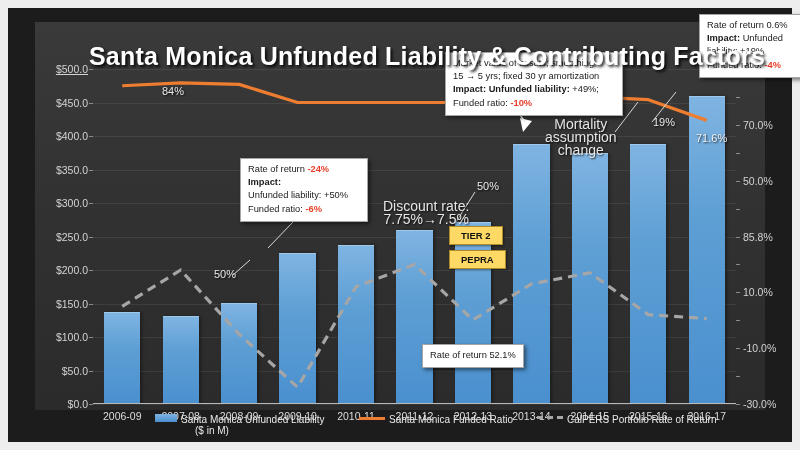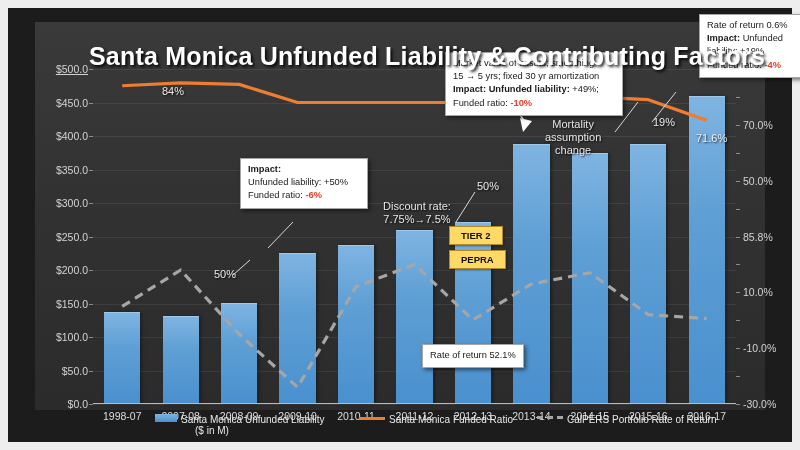--- a/index.html
+++ b/index.html
@@ -94,21 +94,21 @@
     border: 1px solid #b08d2a;
     font-size: 9.5px; font-weight: bold;
     color: #111;
     padding: 3px 11px;
     text-align: center;
     z-index: 26;
     box-shadow: 1px 1px 2px rgba(0,0,0,0.45);
   }
   .plainnote {
     position: absolute;
-    font-size: 11px; color: #e6e6e6;
+    font-size: 14px; color: #e6e6e6;
     line-height: 13px; text-align: center;
     white-space: nowrap;
     text-shadow: 1px 1px 2px rgba(0,0,0,0.85);
     z-index: 24;
   }
   #legend {
     position: absolute; left: 27px; top: 404px; width: 730px; height: 30px;
     z-index: 30;
   }
   .lgitem { position: absolute; font-size: 10px; color: #e9e9e9; white-space: nowrap; }
@@ -209,21 +209,21 @@
           <div class="bar" style="left: 595.652px; width: 36.2418px; height: 308.2px;"></div>
         </div>
       <svg id="lines" width="643" height="335" style="position:absolute;left:0;top:0;">
           <polyline points="29.227272727272727,237.29166666666666 87.68181818181819,201 146.13636363636363,265.2083333333333 204.5909090909091,318.25 263.04545454545456,217.75 321.5,195.41666666666666 379.9545454545455,250.97083333333333 438.40909090909093,214.95833333333331 496.8636363636364,203.79166666666666 555.3181818181819,245.66666666666669 613.7727272727273,249.575" fill="none" stroke="#a6a6a6" stroke-width="3.2" stroke-dasharray="9,6" stroke-linejoin="round"></polyline>
           <polyline points="29.227272727272727,16.75 87.68181818181819,13.958333333333314 146.13636363636363,15.354166666666629 204.5909090909091,33.5 263.04545454545456,33.5 321.5,33.5 379.9545454545455,33.5 438.40909090909093,29.3125 496.8636363636364,27.916666666666686 555.3181818181819,30.708333333333314 613.7727272727273,51.366666666666674" fill="none" stroke="#ed7d31" stroke-width="3.2" stroke-linejoin="round"></polyline>
         </svg>
       <div class="axisline" style="bottom:0;"></div>
     </div>
 
     <div id="xticks">
-        <div class="xtick" style="left: 58px; width: 58.4545px; top: 388px;">1998-07</div>
+        <div class="xtick" style="left: 58px; width: 58.4545px; top: 388px;">2006-09</div>
         <div class="xtick" style="left: 116.455px; width: 58.4545px; top: 388px;">2007-08</div>
         <div class="xtick" style="left: 174.909px; width: 58.4545px; top: 388px;">2008-09</div>
         <div class="xtick" style="left: 233.364px; width: 58.4545px; top: 388px;">2009-10</div>
         <div class="xtick" style="left: 291.818px; width: 58.4545px; top: 388px;">2010-11</div>
         <div class="xtick" style="left: 350.273px; width: 58.4545px; top: 388px;">2011-12</div>
         <div class="xtick" style="left: 408.727px; width: 58.4545px; top: 388px;">2012-13</div>
         <div class="xtick" style="left: 467.182px; width: 58.4545px; top: 388px;">2013-14</div>
         <div class="xtick" style="left: 525.636px; width: 58.4545px; top: 388px;">2014-15</div>
         <div class="xtick" style="left: 584.091px; width: 58.4545px; top: 388px;">2015-16</div>
         <div class="xtick" style="left: 642.545px; width: 58.4545px; top: 388px;">2016-17</div>
@@ -235,20 +235,21 @@
       <line x1="233" y1="226" x2="258" y2="200" stroke="#d9d9d9" stroke-width="1"></line>
       <line x1="198" y1="253" x2="215" y2="238" stroke="#d9d9d9" stroke-width="1"></line>
       <line x1="464" y1="62" x2="490" y2="100" stroke="#ffffff" stroke-width="1.4"></line>
       <polygon points="485,96 497,99 488,110" fill="#ffffff"></polygon>
       <line x1="580" y1="110" x2="603" y2="80" stroke="#d9d9d9" stroke-width="1"></line>
       <line x1="617" y1="100" x2="641" y2="70" stroke="#d9d9d9" stroke-width="1"></line>
       <line x1="421" y1="200" x2="440" y2="170" stroke="#d9d9d9" stroke-width="1"></line>
     </svg>
 
     <div class="callout" id="co-2009" style="left:205px; top:136px; width:128px;">
+      <div><span>Rate of return </span><span class="neg">-24%</span></div>
       <div><b>Impact:</b></div>
       <div><span>Unfunded liability: </span><span>+50%</span></div>
       <div><span>Funded ratio: </span><span class="neg">-6%</span></div>
     </div>
 
     <div class="callout" id="co-assets" style="left:410px; top:30px; width:178px;">
       <div>Market value of assets; smoothing</div>
       <div>15 → 5 yrs; fixed 30 yr amortization</div>
       <div><b>Impact:  Unfunded liability:  </b><span>+49%;</span></div>
       <div><span>Funded ratio: </span><span class="neg">-10%</span></div>

